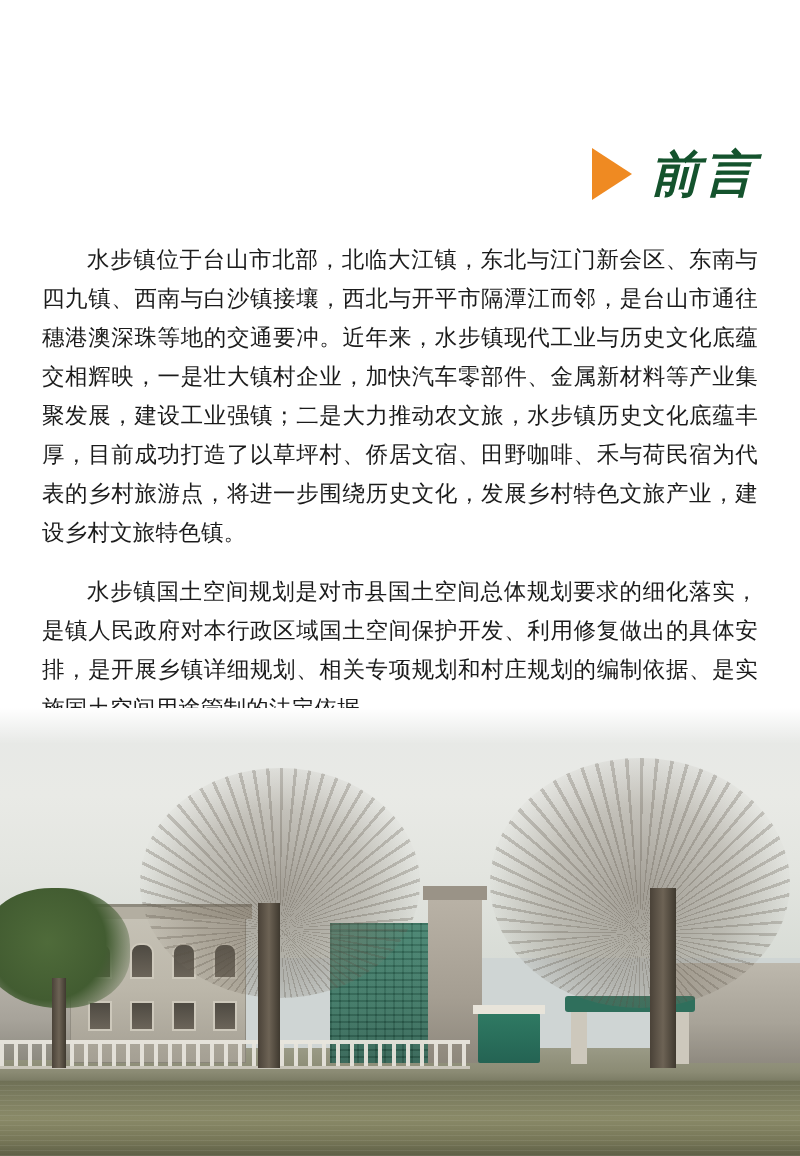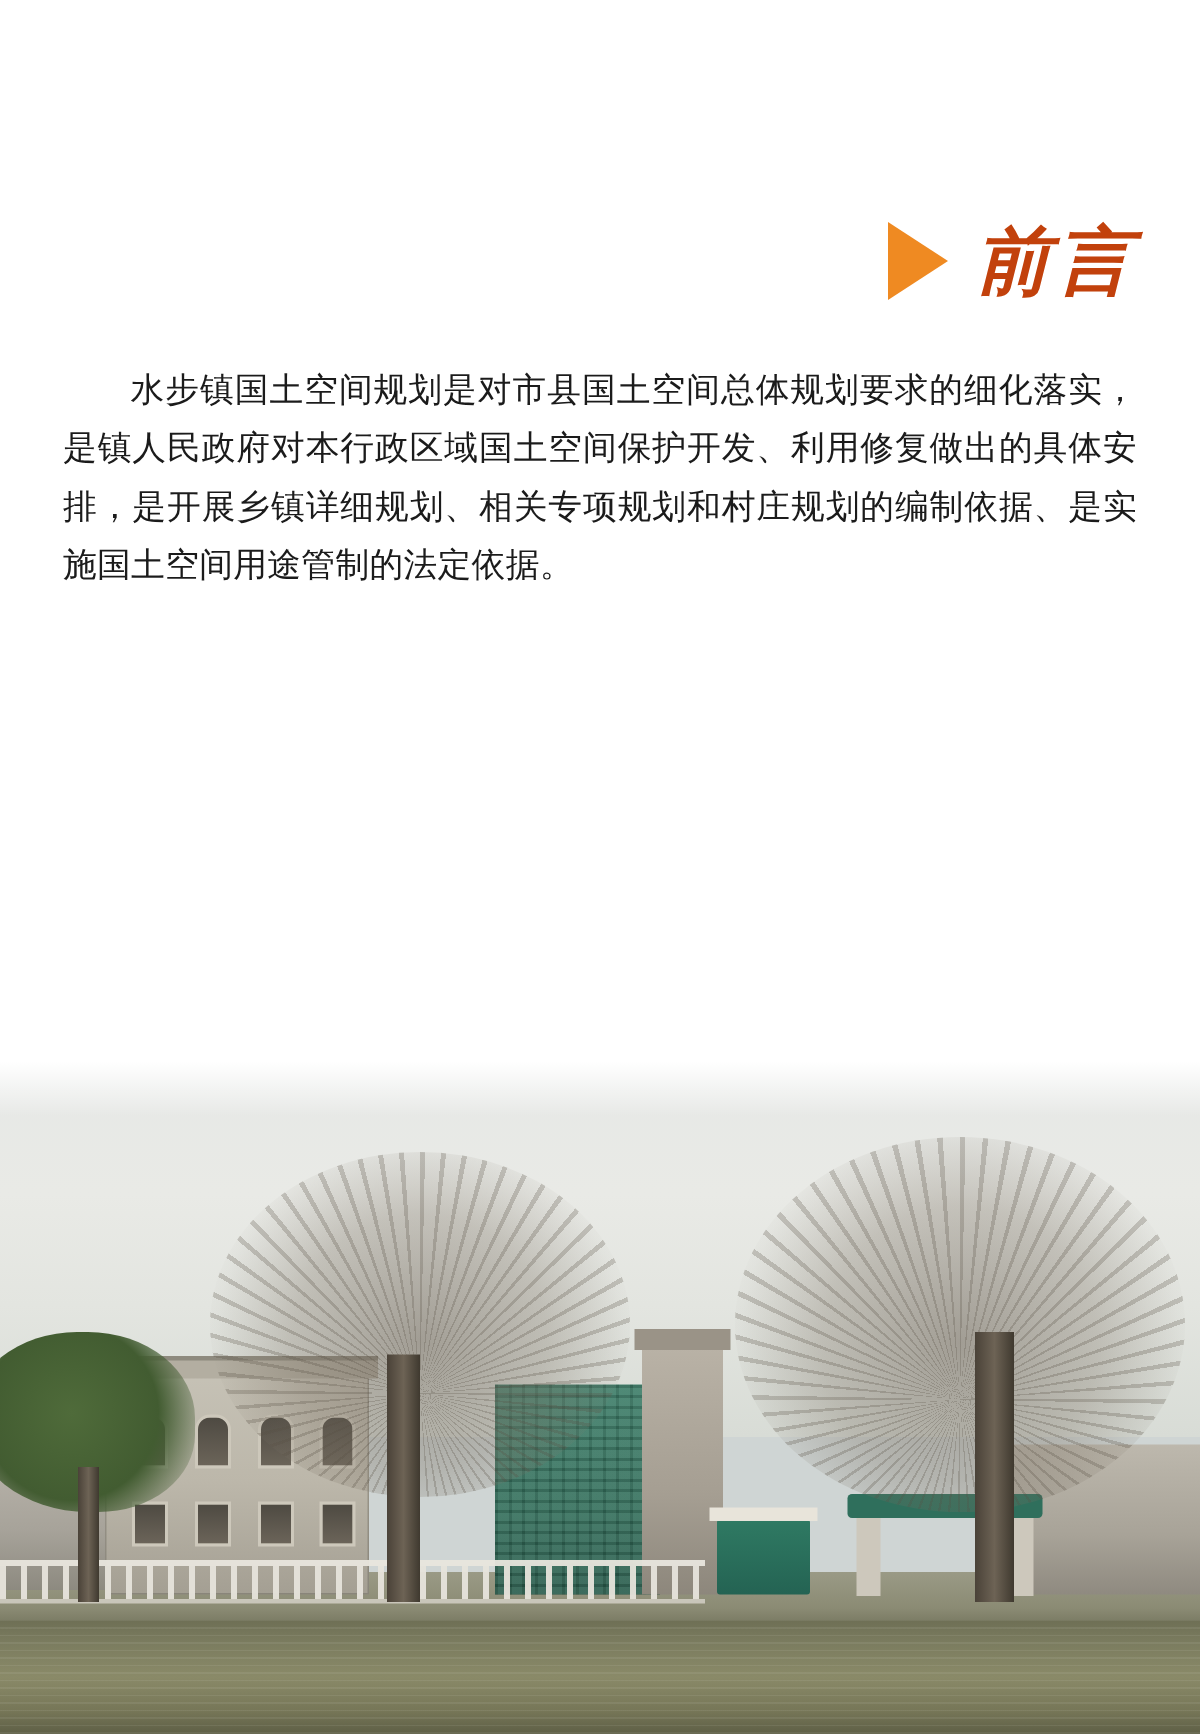--- a/index.html
+++ b/index.html
@@ -37,21 +37,21 @@
     height: 0;
     border-top: 26px solid transparent;
     border-bottom: 26px solid transparent;
     border-left: 40px solid #ef8a22;
   }
   .title-text {
     font-family: "Liberation Serif", serif;
     font-size: 50px;
     font-style: italic;
     font-weight: 700;
-    color: #c2410c;
+    color: #14532d;
     letter-spacing: 4px;
     line-height: 1;
     white-space: nowrap;
   }
 
   
   .body-copy {
     position: absolute;
     top: 240px;
     left: 42px;
@@ -244,20 +244,21 @@
 <body>
 
 <div class="page">
 
   <div class="title-row">
     <div class="title-marker"></div>
     <div class="title-text">前言</div>
   </div>
 
   <div class="body-copy">
+    <p class="para">水步镇位于台山市北部，北临大江镇，东北与江门新会区、东南与四九镇、西南与白沙镇接壤，西北与开平市隔潭江而邻，是台山市通往穗港澳深珠等地的交通要冲。近年来，水步镇现代工业与历史文化底蕴交相辉映，一是壮大镇村企业，加快汽车零部件、金属新材料等产业集聚发展，建设工业强镇；二是大力推动农文旅，水步镇历史文化底蕴丰厚，目前成功打造了以草坪村、侨居文宿、田野咖啡、禾与荷民宿为代表的乡村旅游点，将进一步围绕历史文化，发展乡村特色文旅产业，建设乡村文旅特色镇。</p>
     <p class="para">水步镇国土空间规划是对市县国土空间总体规划要求的细化落实，是镇人民政府对本行政区域国土空间保护开发、利用修复做出的具体安排，是开展乡镇详细规划、相关专项规划和村庄规划的编制依据、是实施国土空间用途管制的法定依据。</p>
   </div>
 
   <div class="photo">
     <div class="sky"></div>
 
     <div class="bank"></div>
 
     <div class="bld-left">
       <div class="roof"></div>

